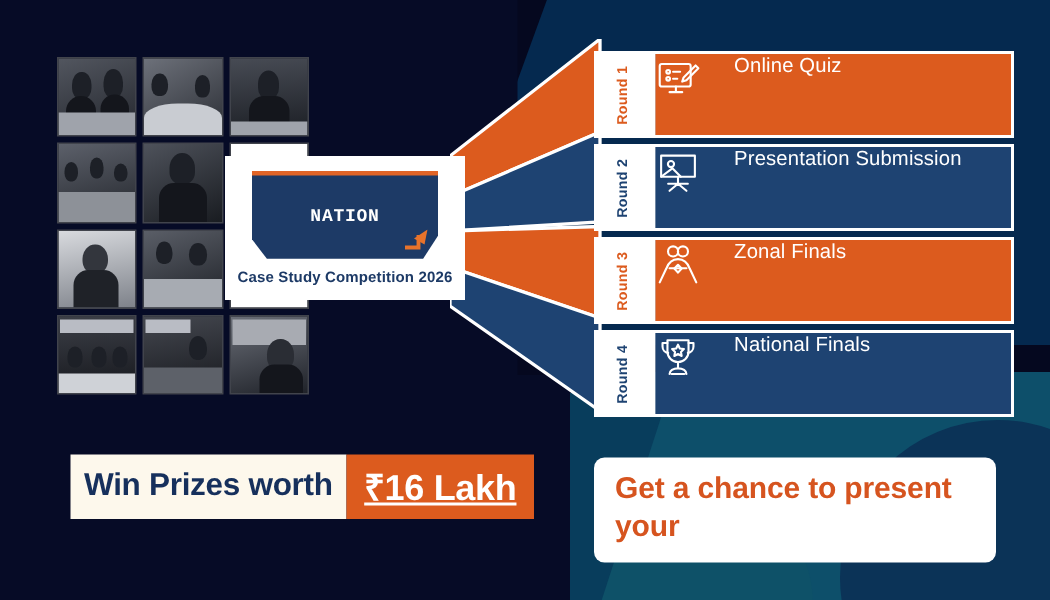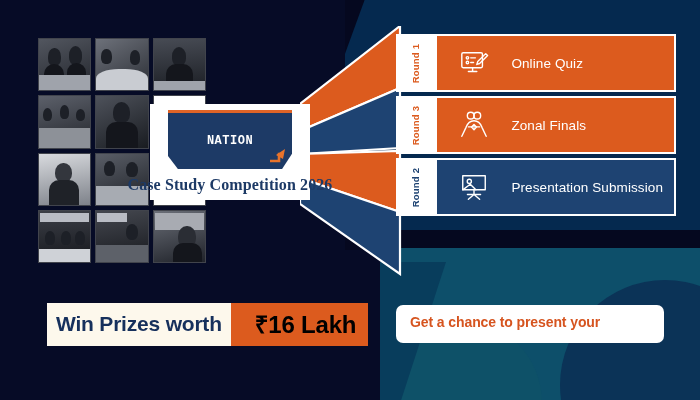--- a/index.html
+++ b/index.html
@@ -75,78 +75,79 @@
   .logo-word{
     color:#ffffff;font-weight:bold;letter-spacing:.5px;line-height:1;
     font-family:"DejaVu Sans",sans-serif;
   }
   .logo-word.w1{font-size:12px;margin-bottom:1px;font-family:Liberation Mono, monospace;}
   .logo-word.w2{font-size:18px;position:relative;}
   .logo-arrow{
     position:absolute;right:6px;bottom:6px;width:16px;height:14px;color:#e8732b;
   }
   #logo-tagline{
-    margin-top:7px;font-family:Liberation Serif, serif;font-weight:bold;
-    font-size:16px;color:#1d3a66;letter-spacing:.1px;white-space:nowrap;
+    margin-top:7px;font-family:Liberation Sans, sans-serif;font-weight:bold;
+    font-size:10px;color:#1d3a66;letter-spacing:.1px;white-space:nowrap;
   }
   
   #funnel{position:absolute;left:300px;top:26px;width:120px;height:250px;z-index:4;}
   
   #rounds{position:absolute;left:396px;top:34px;width:280px;z-index:5;}
   .round-row{
     position:relative;display:flex;align-items:stretch;height:54px;margin-bottom:4px;
     border:2px solid #ffffff;border-left:none;box-sizing:content-box;
   }
   .round-row:last-child{margin-bottom:0;}
   .round-tab{
     flex:0 0 20px;background:#ffffff;display:flex;align-items:center;justify-content:center;
     border-right:2px solid #ffffff;
   }
   .round-tab span{
     transform:rotate(-90deg);white-space:nowrap;font-size:9.5px;font-weight:bold;
     letter-spacing:.2px;
   }
-  .round-body{flex:1;display:flex;align-items:center;padding-left:22px;}
+  .round-body{flex:1;display:flex;align-items:flex-start;padding-left:0;}
   .round-icon{flex:0 0 34px;height:34px;color:#ffffff;display:flex;align-items:center;}
   .round-icon svg{width:30px;height:30px;display:block;}
   .round-label{
     margin-left:18px;color:#ffffff;font-size:13.5px;letter-spacing:.1px;
     font-family:"Liberation Sans",sans-serif;
   }
   .r-orange .round-body{background:#dc5b1e;}
   .r-orange .round-tab span{color:#dc5b1e;}
   .r-navy .round-body{background:#1e4372;}
   .r-navy .round-tab span{color:#1e4372;}
   
   #prize{position:absolute;left:47px;top:303px;z-index:7;text-align:center;}
   #prize-row{display:flex;align-items:stretch;}
   #prize-left{
     background:#fdf8ec;color:#16305c;font-weight:bold;font-size:21px;
     padding:5px 9px 6px 9px;letter-spacing:-.2px;white-space:nowrap;
     display:flex;align-items:center;
   }
   #prize-amount{
-    background:#dc5b1e;color:#000000;font-weight:bold;font-size:24px;
-    padding:4px 12px 6px 24px;white-space:nowrap;display:flex;align-items:center;
+    background:#dc5b1e;color:#ffffff;font-weight:bold;font-size:24px;
+    padding:4px 12px 6px 12px;white-space:nowrap;display:flex;align-items:center;
     letter-spacing:-.2px;
+    text-decoration:underline;
   }
   #prize-sub{
     margin-top:4px;margin-left:24px;background:#1c3a5e;display:inline-block;
     padding:3px 12px 4px 12px;white-space:nowrap;
   }
   #prize-sub .pitem{color:#ffffff;font-size:13px;}
   #prize-sub .psep{color:#dc5b1e;font-size:13px;padding:0 4px;}
   
   #cta{
     position:absolute;left:396px;top:305px;width:268px;
     background:#ffffff;border-radius:7px;padding:9px 14px 11px 14px;
     z-index:7;box-sizing:border-box;
   }
   #cta-text{
-    color:#d6541f;font-weight:bold;font-size:14px;line-height:1.25;
+    color:#d6541f;font-weight:bold;font-size:20px;line-height:1.25;
     letter-spacing:-.1px;
   }
 </style>
 </head>
 <body>
 
 <div id="banner">
 
   <div class="bg-layer">
     <div class="bg-topright"></div>
@@ -266,55 +267,71 @@
               <path d="M12.5 10.5h5"></path>
             <circle cx="9" cy="15.5" r="1.3"></circle>
               <path d="M12.5 15.5h3"></path>
             <path d="M20 14.5 L28.5 6 L30.5 8 L22 16.5 L19 17.5 Z"></path>
           </svg>
         </div>
         <div class="round-label">Online Quiz</div>
       </div>
     </div>
 
+    <div class="round-row r-navy">
+      <div class="round-tab">
+        <span>Round 2</span>
+      </div>
+      <div class="round-body">
+        <div class="round-icon">
+          <svg viewBox="0 0 32 32" fill="none" stroke="currentColor" stroke-width="1.5" stroke-linecap="round" stroke-linejoin="round">
+            <path d="M4 4h24v15H4z"></path>
+            <circle cx="11" cy="10" r="2.2"></circle>
+            <path d="M4 19l8-6 6 6"></path>
+            <path d="M16 19v5M16 24l-6 5M16 24l6 5M9 24h14"></path>
+          </svg>
+        </div>
+        <div class="round-label">Presentation Submission</div>
+      </div>
+    </div>
+
     <div class="round-row r-orange">
       <div class="round-tab">
         <span>Round 3</span>
       </div>
       <div class="round-body">
         <div class="round-icon">
           <svg viewBox="0 0 32 32" fill="none" stroke="currentColor" stroke-width="1.5" stroke-linecap="round" stroke-linejoin="round">
             <circle cx="12.5" cy="6" r="3.6"></circle>
               <circle cx="19.5" cy="6" r="3.6"></circle>
             <path d="M16 11.5c-5 0-7 3-8.5 7L3 28M16 11.5c5 0 7 3 8.5 7L29 28"></path>
             <path d="M10 18h12"></path>
             <path d="M16 15.5l2.6 2.6-2.6 3-2.6-3z"></path>
           </svg>
         </div>
         <div class="round-label">Zonal Finals</div>
       </div>
     </div>
 
     <div class="round-row r-navy">
       <div class="round-tab">
-        <span>Round 2</span>
+        <span>Round 4</span>
       </div>
       <div class="round-body">
         <div class="round-icon">
           <svg viewBox="0 0 32 32" fill="none" stroke="currentColor" stroke-width="1.5" stroke-linecap="round" stroke-linejoin="round">
-            <path d="M4 4h24v15H4z"></path>
-            <circle cx="11" cy="10" r="2.2"></circle>
-            <path d="M4 19l8-6 6 6"></path>
-            <path d="M16 19v5M16 24l-6 5M16 24l6 5M9 24h14"></path>
+            <path d="M8.5 3h15v8a7.5 7.5 0 0 1-15 0z"></path>
+            <path d="M8.5 5H5v2.5A4.5 4.5 0 0 0 9 12M23.5 5H27v2.5A4.5 4.5 0 0 1 23 12"></path>
+            <path d="M16 18.5V23M11.5 27h9M10 27c0-2.2 2.5-4 6-4s6 1.8 6 4"></path>
+            <path d="M16 6.2l1.3 2.7 2.9.4-2.1 2 .5 2.9-2.6-1.4-2.6 1.4.5-2.9-2.1-2 2.9-.4z"></path>
           </svg>
         </div>
-        <div class="round-label">Presentation Submission</div>
-      </div>
-    </div>
-
+        <div class="round-label">National Finals</div>
+      </div>
+    </div>
 
   </div>
 
   <div id="prize">
     <div id="prize-row">
       <div id="prize-left">Win Prizes worth</div>
       <div id="prize-amount">₹16 Lakh</div>
     </div>
   </div>
 

